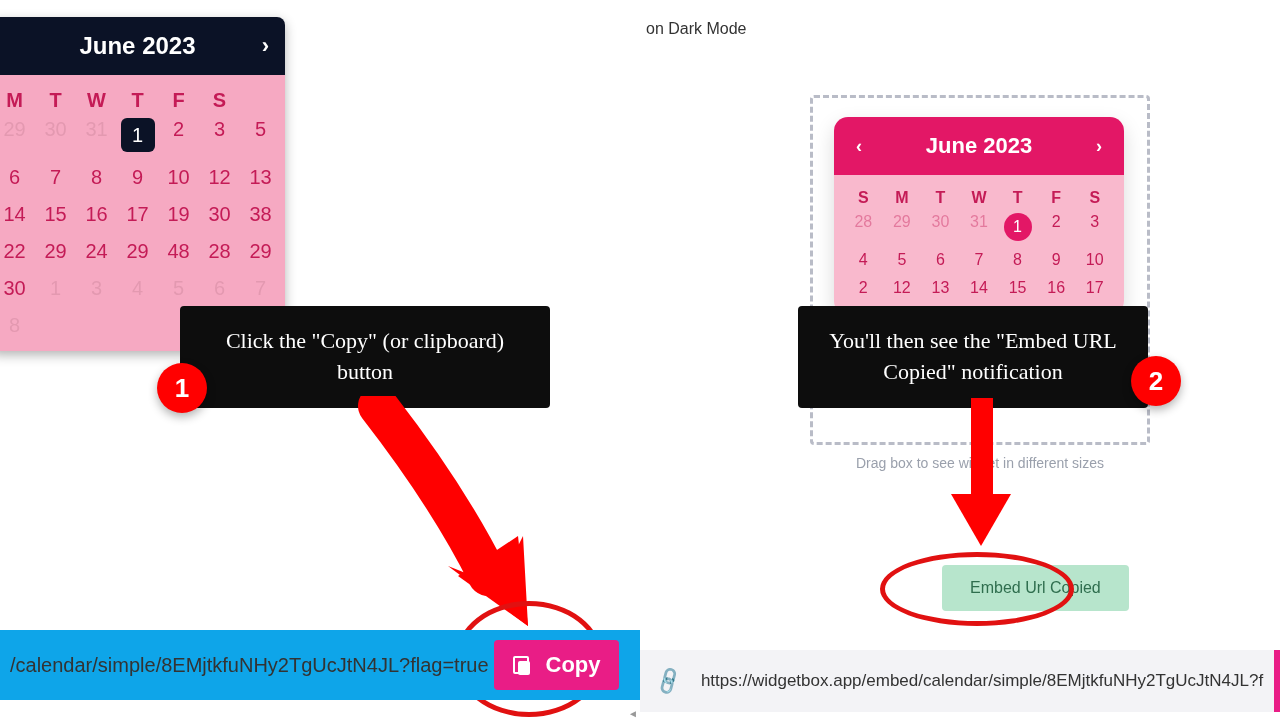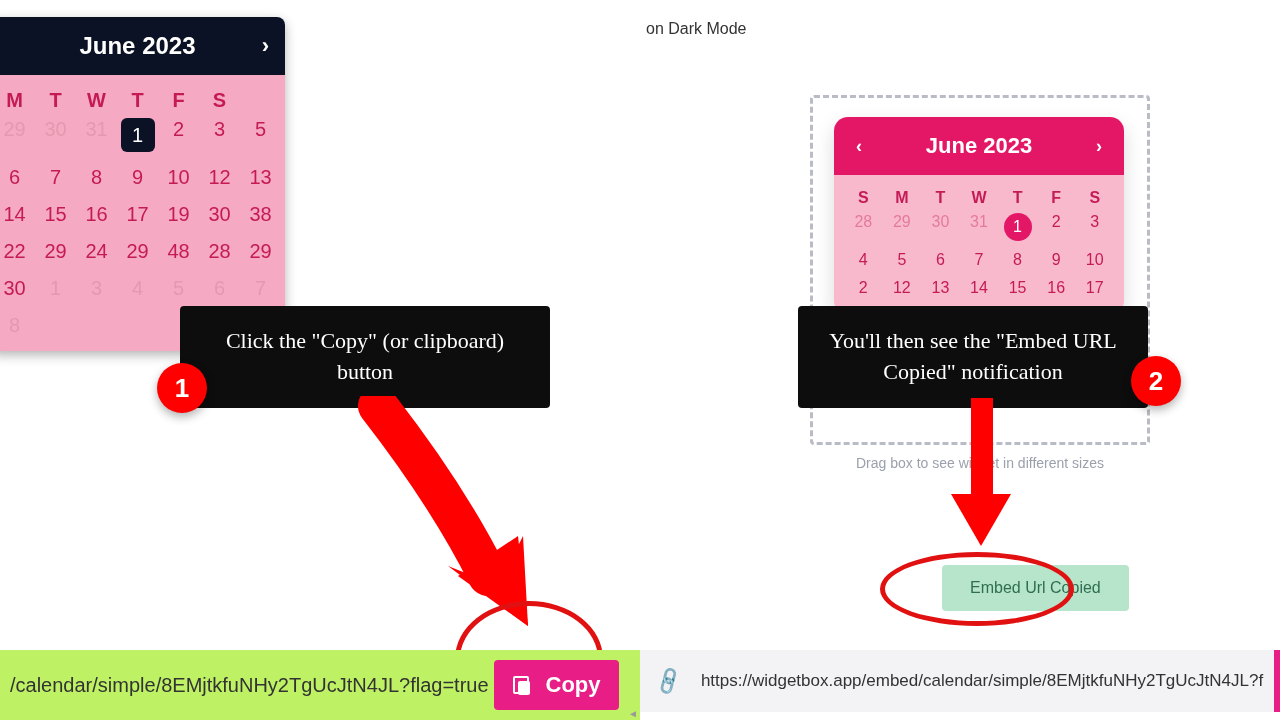--- a/index.html
+++ b/index.html
@@ -20,21 +20,21 @@
   .left .grid span.sel { display:inline-block; }
   .left .grid span.sel i { font-style:normal; display:inline-block; background:#0b1226; color:#fff; width:34px; height:34px; line-height:34px; border-radius:6px; }
 
   .left .hint { position:absolute; left:0; top:406px; font-size:15px; color:#9aa0ac; }
 
   .left .ann { position:absolute; left:180px; top:306px; width:370px; background:#0d0d0d; color:#fff; text-align:center; font-size:22px; padding:20px 18px; line-height:1.4; border-radius:4px; font-family:"Segoe Script","Comic Sans MS",cursive; }
   .left .badge { position:absolute; left:157px; top:363px; width:50px; height:50px; border-radius:50%; background:#ff0000; color:#fff; display:flex; align-items:center; justify-content:center; font-weight:800; font-size:26px; box-shadow:0 4px 10px rgba(0,0,0,.3); }
 
   .left .arrow { position:absolute; left:358px; top:396px; width:190px; height:230px; }
 
-  .left .urlbar { position:absolute; left:0; bottom:0; width:640px; height:70px; background:#bef264; display:flex; align-items:center; }
+  .left .urlbar { position:absolute; left:0; bottom:20px; width:640px; height:70px; background:#0ea5e9; display:flex; align-items:center; }
   .left .urlbar .txt { flex:1; padding-left:10px; font-size:20px; color:#333; white-space:nowrap; overflow:hidden; }
   .left .copybtn { width:125px; height:50px; margin-right:21px; background:#e91d86; color:#fff; display:flex; align-items:center; justify-content:center; font-weight:700; font-size:22px; border-radius:4px; gap:15px; }
   .left .copybtn .ico { width:18px; height:18px; position:relative; }
   .left .copybtn .ico::before { content:''; position:absolute; width:12px; height:14px; border:2px solid #fff; left:0; top:0; border-radius:2px; }
   .left .copybtn .ico::after { content:''; position:absolute; width:12px; height:14px; background:#fff; left:5px; top:5px; border-radius:2px; }
 
   .left .circle { position:absolute; left:455px; top:601px; width:148px; height:116px; border:5px solid #e11111; border-radius:50%; background:transparent; pointer-events:none; }
 
   .left .scroll-hint { position:absolute; bottom:1px; right:2px; font-size:10px; color:#999; }
 

